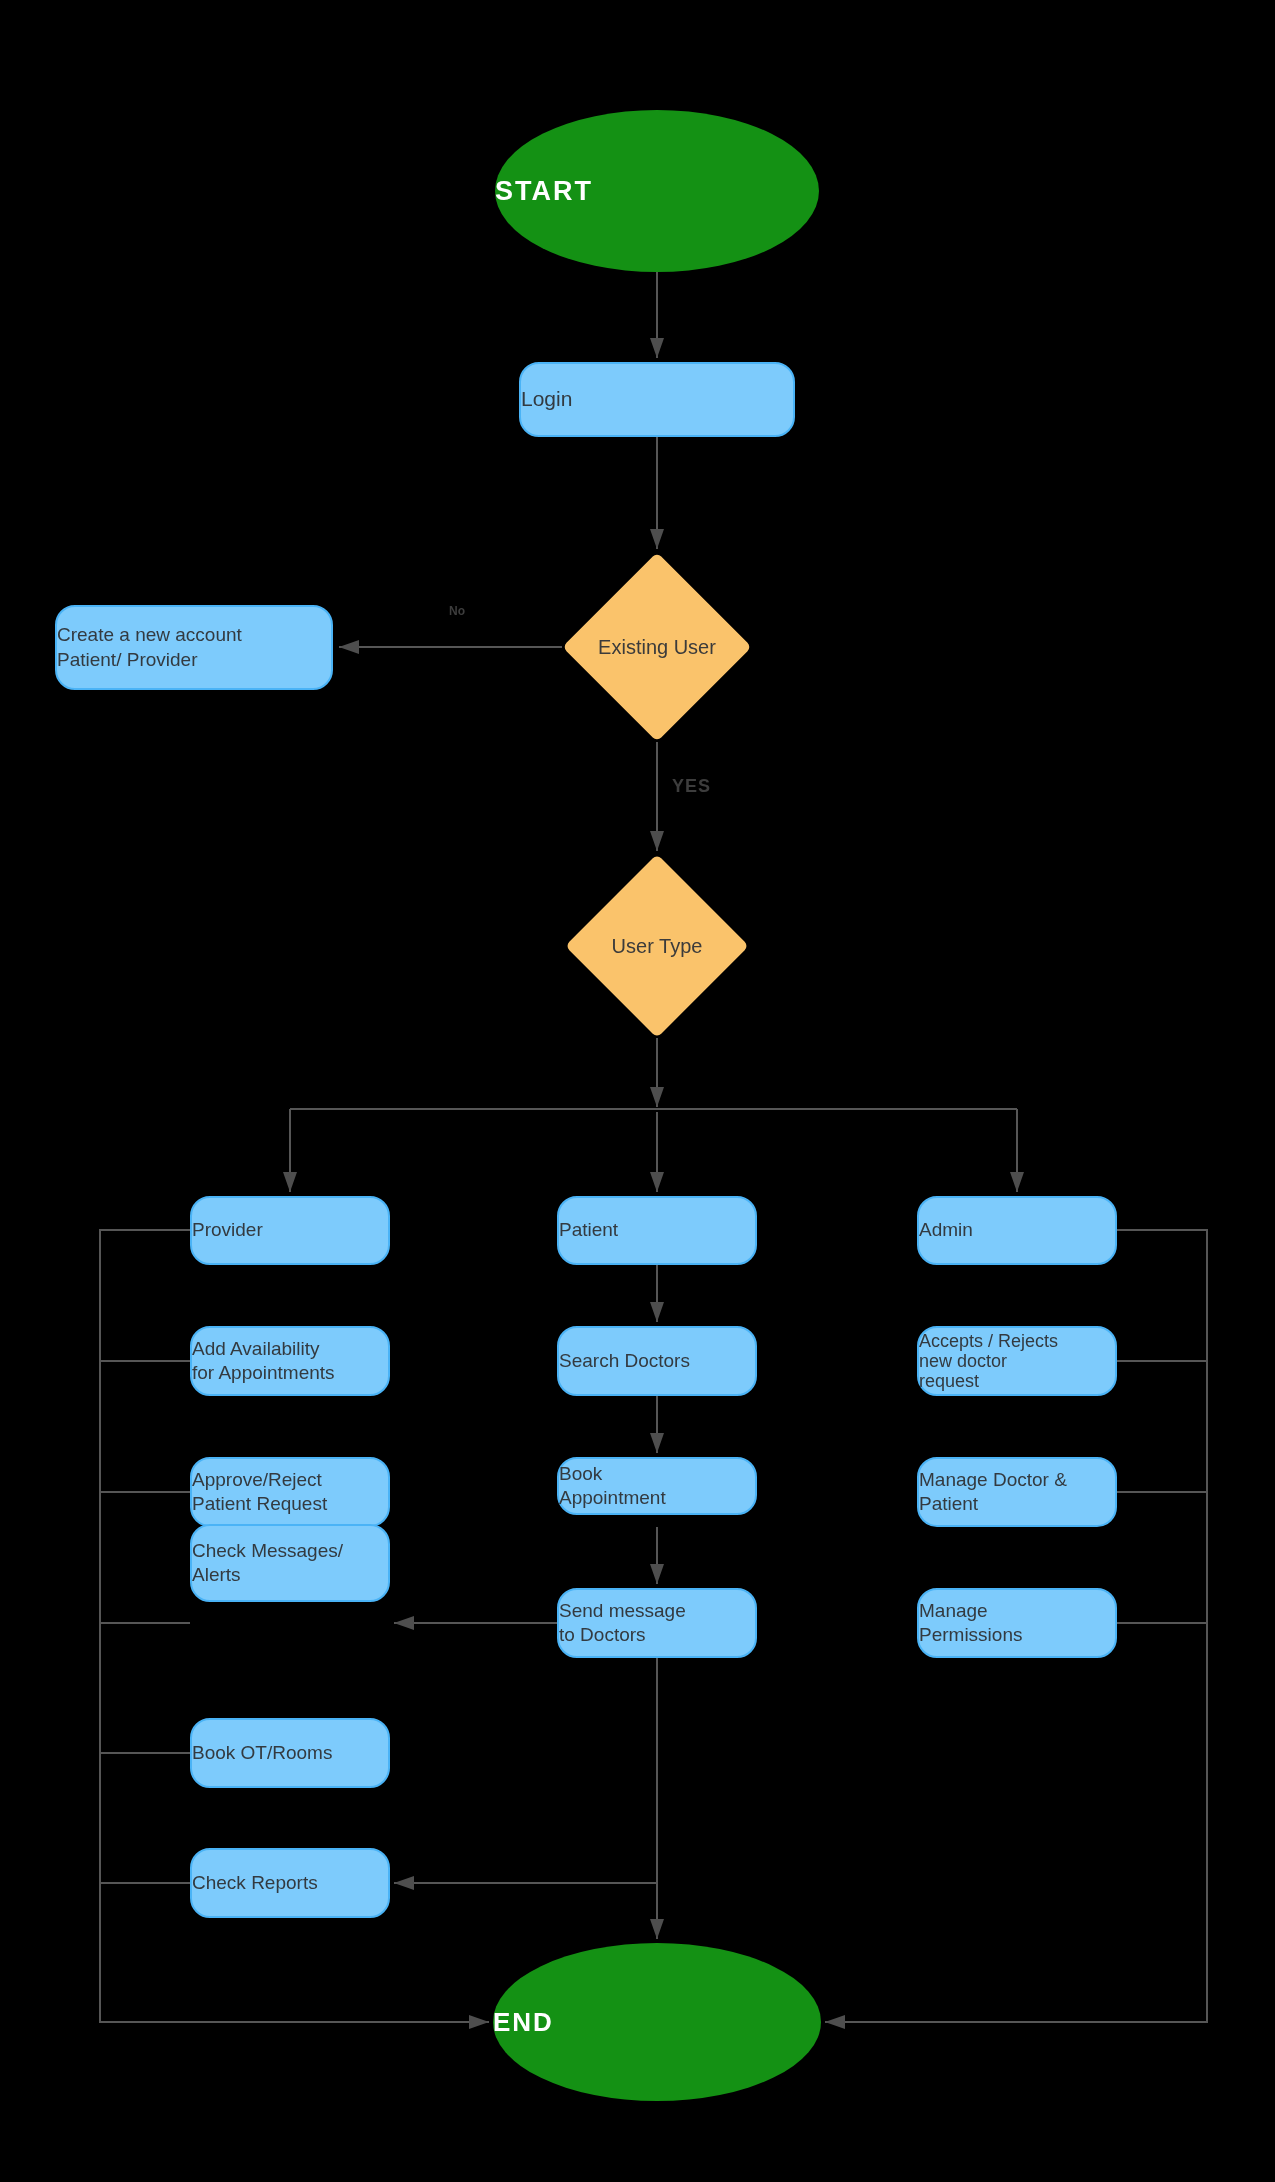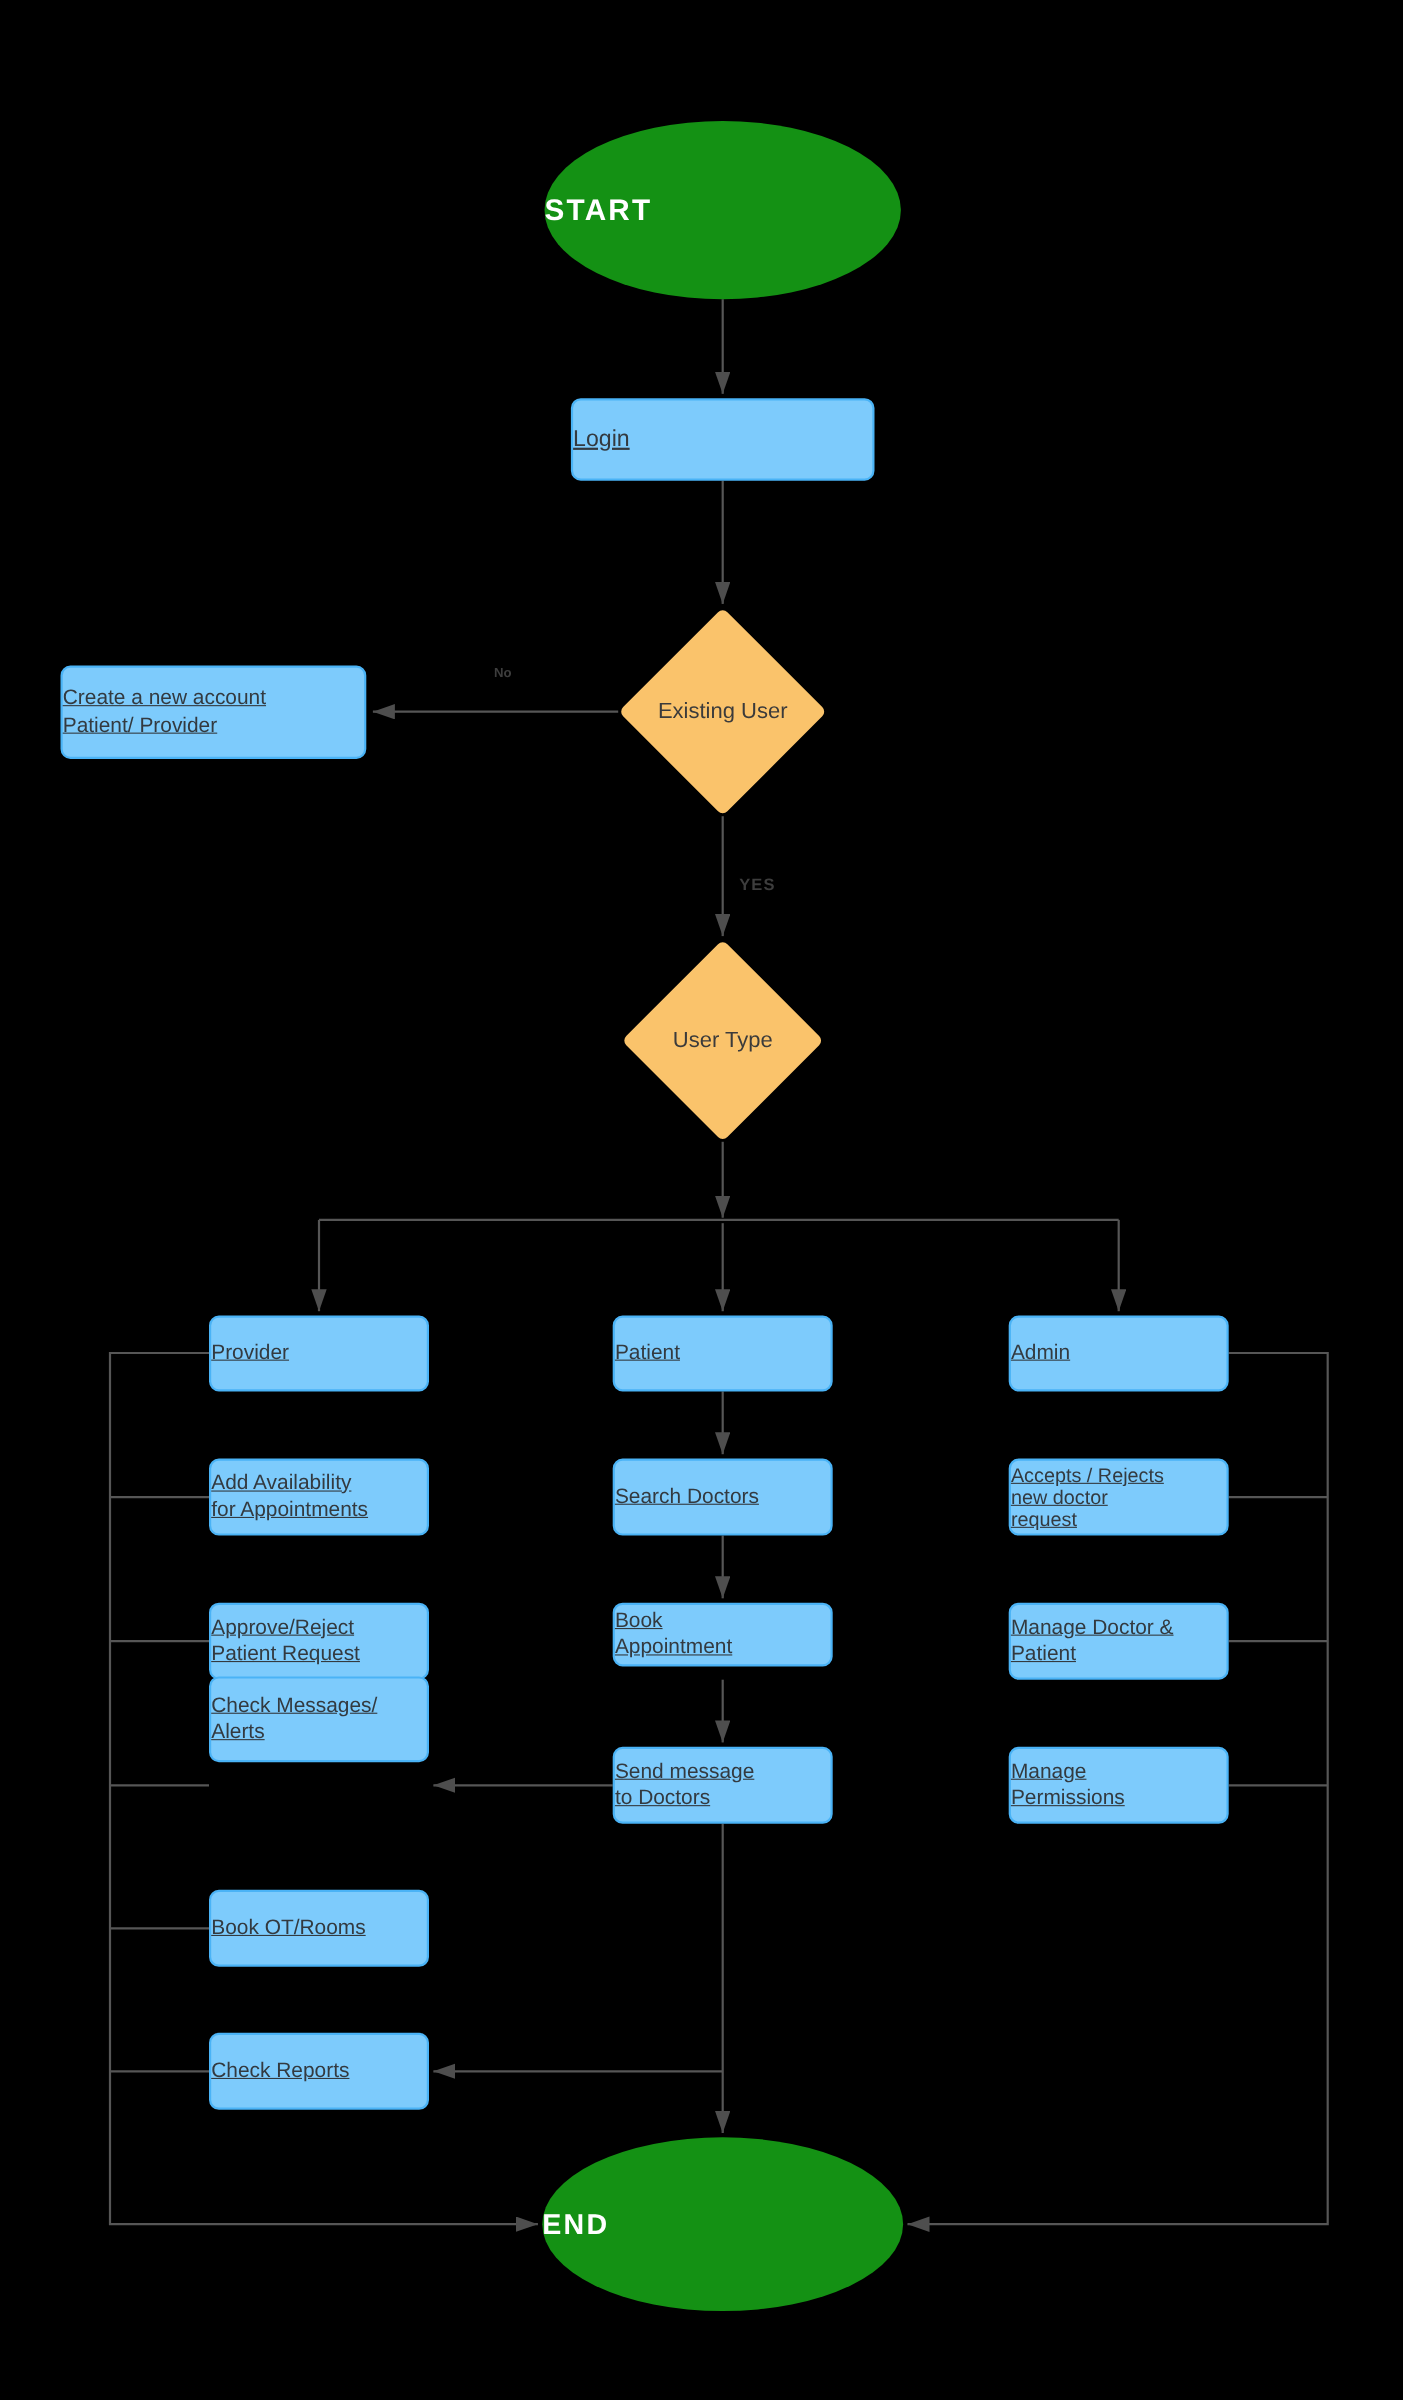--- a/index.html
+++ b/index.html
@@ -20,23 +20,23 @@
   }
   .terminal {
     background:var(--terminal-fill,#149114);
     color:var(--terminal-text,#fff);
     border-radius:50%;
     font-weight:700; font-size:27px; letter-spacing:2px;
   }
   .process {
     background:var(--process-fill,#7dcbfc);
     border:2px solid var(--process-border,#4ab3f6);
-    border-radius:9px;
+    border-radius:20px;
     color:var(--process-text,#333a40);
-    font-size:19px; line-height:1.28;text-decoration:underline;
+    font-size:19px; line-height:1.28;
   }
   .diamond-shape {
     position:absolute;
     background:var(--decision-fill,#fac36b);
     border-radius:6px;
     transform:rotate(45deg);
   }
   .diamond-label {
     position:absolute; display:flex; align-items:center; justify-content:center;
     color:var(--decision-text,#3b3b3b); font-size:20px; text-align:center;
@@ -96,21 +96,21 @@
   <div class="diamond-label" style="left:562px;top:552px;width:190px;height:190px;">
     <div>Existing User</div>
   </div>
 
   <div class="node process" style="left:55px;top:605px;width:278px;height:85px;">
     <div>Create a new account</div>
     <div>Patient/ Provider</div>
   </div>
 
   <div class="edge-label" style="left:430px;top:604px;width:54px;text-align:center;font-size:12px;">No</div>
-  <div class="edge-label" style="left:672px;top:796px;font-size:15px;letter-spacing:1px;">YES</div>
+  <div class="edge-label" style="left:672px;top:776px;font-size:18px;letter-spacing:1px;">YES</div>
 
   <div class="diamond-shape" style="left:592px;top:881px;width:130px;height:130px;"></div>
   <div class="diamond-label" style="left:565px;top:854px;width:184px;height:184px;">
     <div>User Type</div>
   </div>
 
   <div class="node process" style="left:190px;top:1196px;width:200px;height:69px;">
     <div>Provider</div>
   </div>
   <div class="node process" style="left:557px;top:1196px;width:200px;height:69px;">

